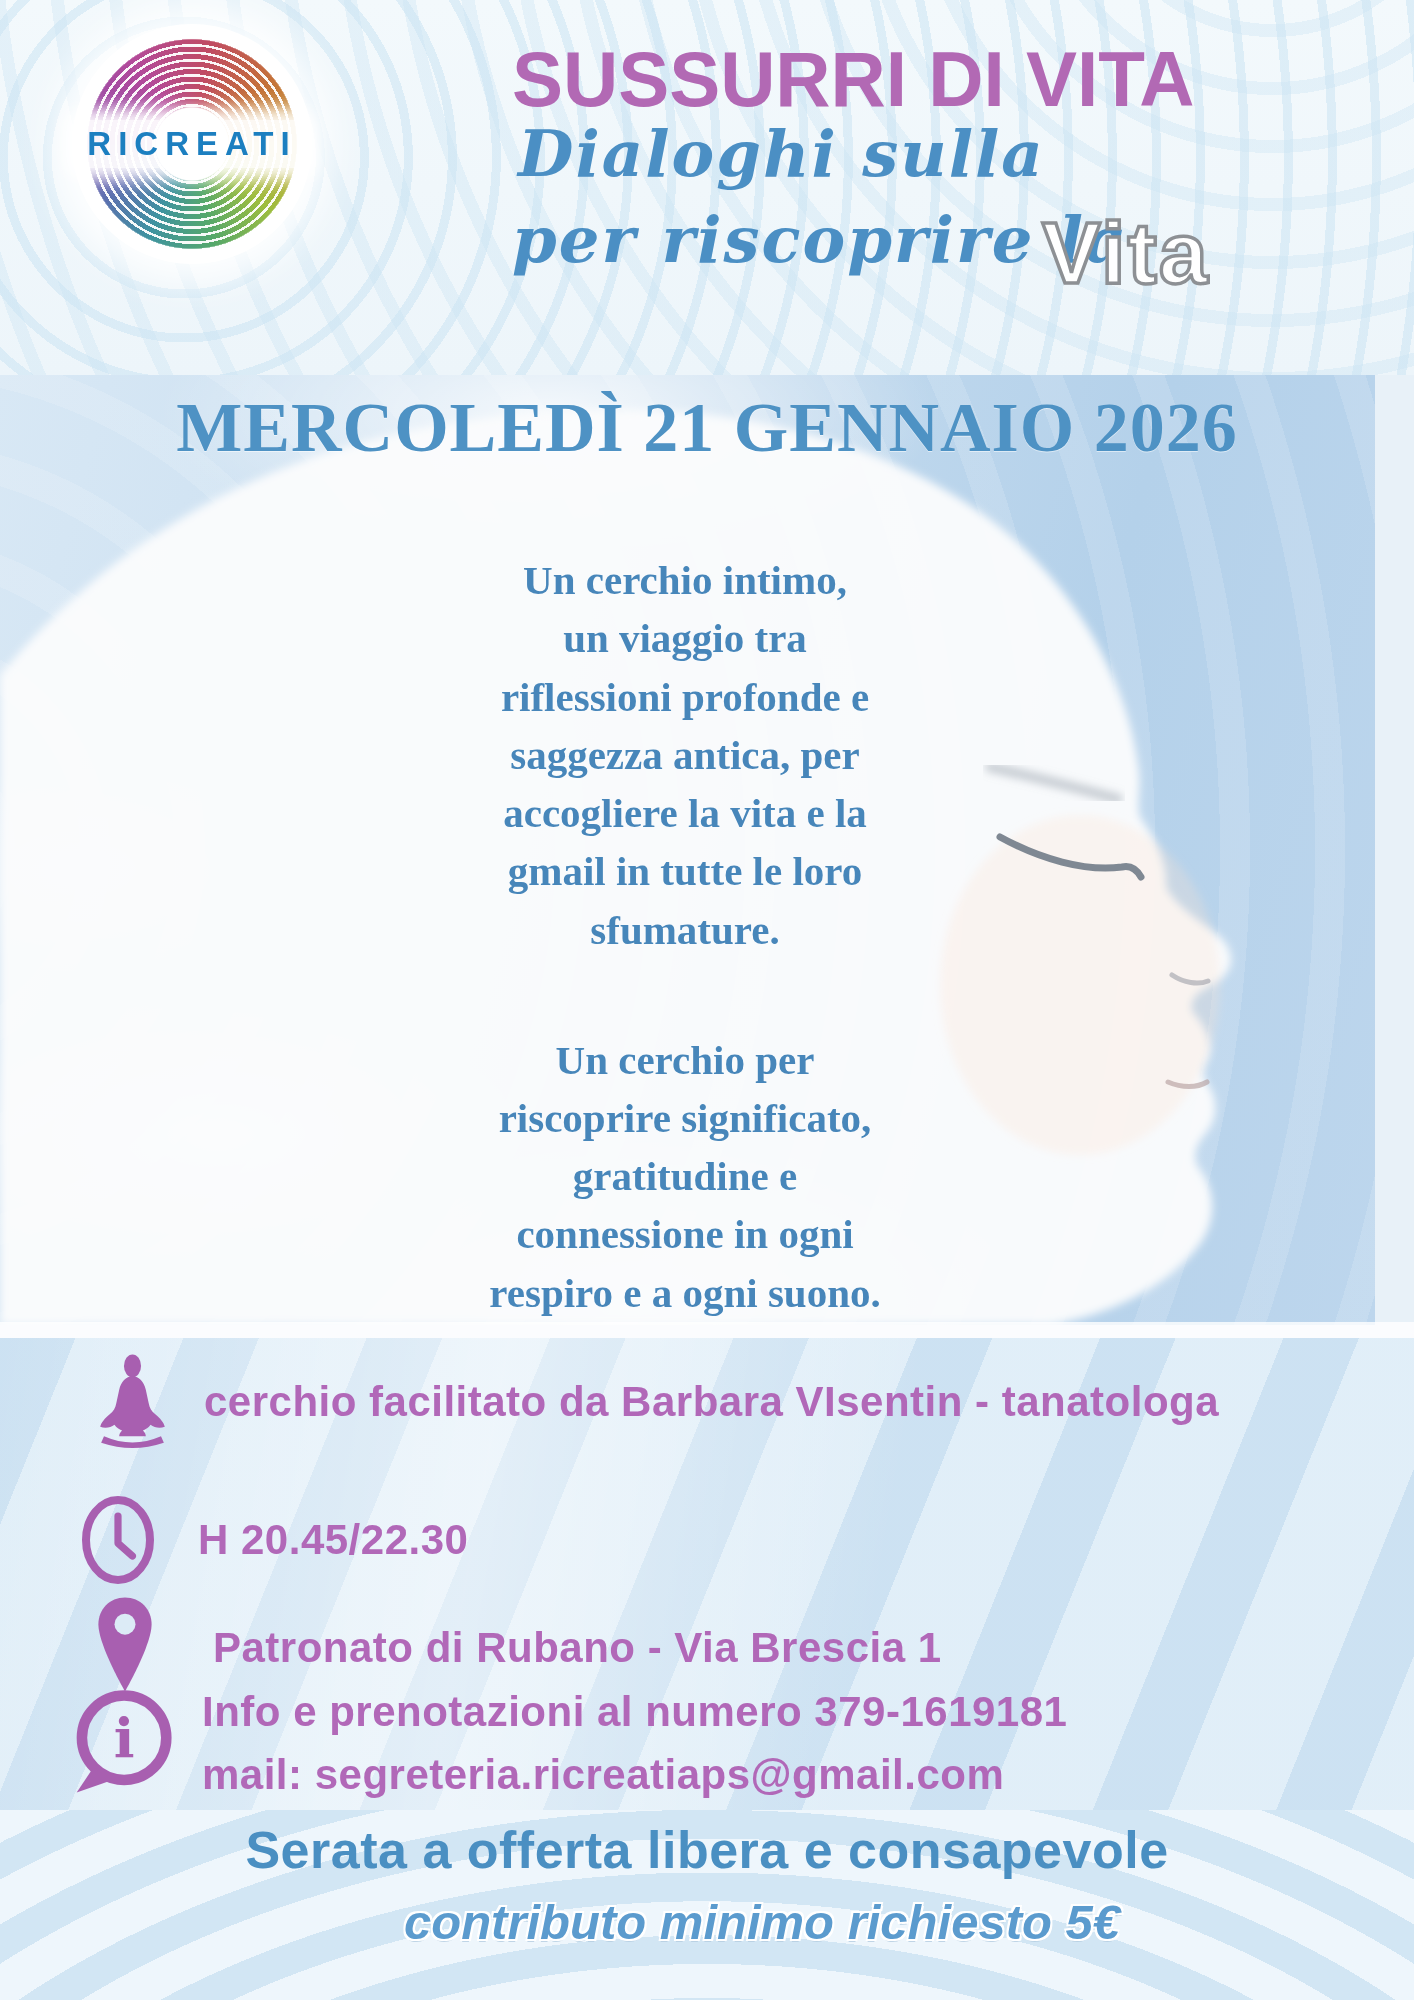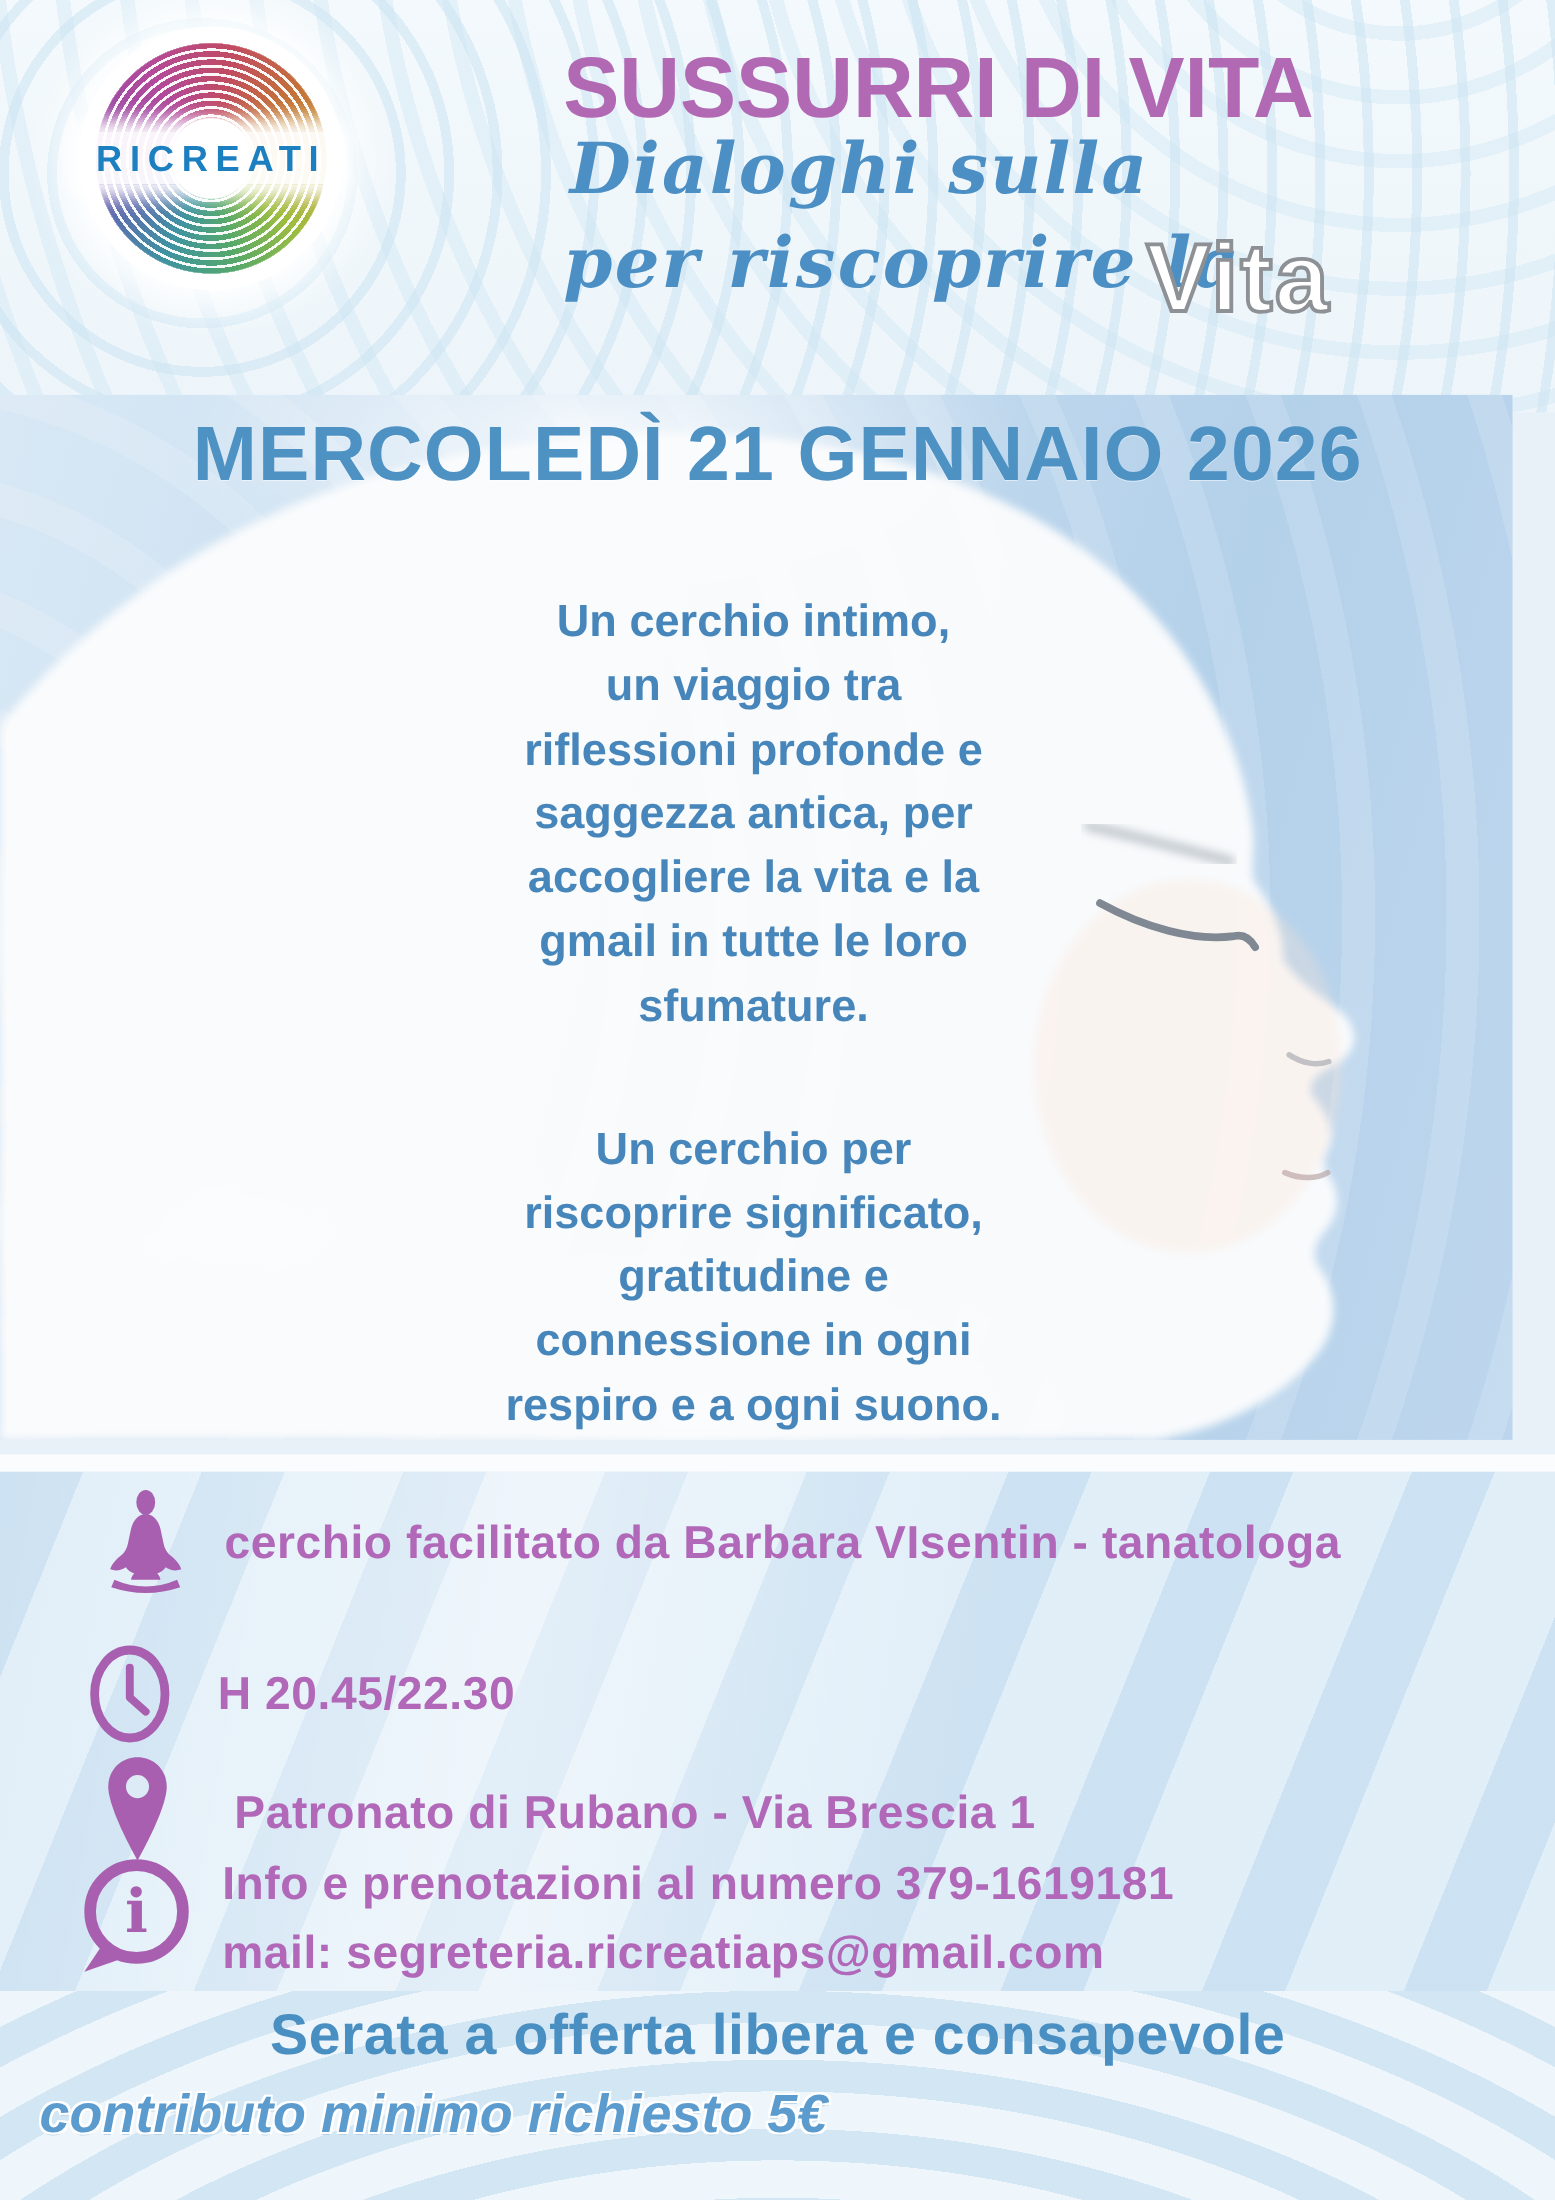--- a/index.html
+++ b/index.html
@@ -53,28 +53,29 @@
     position:absolute;font-size:88px;font-weight:800;color:#ffffff;white-space:nowrap;
     -webkit-text-stroke:3.5px #8d9094;
     text-shadow:0 0 1px #8d9094;
     letter-spacing:2px;
   }
   .word-morte{left:1035px;top:112px;}
   .word-vita{left:1042px;top:202px;}
 
   
   .photo-band{
-    position:absolute;left:0;top:359px;width:1375px;height:950px;
+    position:absolute;left:0;top:375px;width:1375px;height:950px;
     background:
       radial-gradient(ellipse 560px 200px at 40% 4%, rgba(255,255,255,.8), transparent 70%),
       radial-gradient(ellipse 430px 200px at 16% 80%, rgba(255,255,255,.85), transparent 70%),
       radial-gradient(ellipse 540px 230px at 46% 98%, rgba(255,255,255,.8), transparent 72%),
       radial-gradient(ellipse 300px 150px at 6% 52%, rgba(255,255,255,.5), transparent 70%),
       repeating-radial-gradient(circle at -8% 50%, rgba(255,255,255,.14) 0 30px, rgba(255,255,255,0) 30px 95px),
       linear-gradient(105deg,#d8e8f5 0%,#c6dcef 40%,#b4d1ea 72%,#bdd6ed 100%);
+    font-family: Liberation Serif, serif;
   }
   .face-svg{position:absolute;left:0;top:0;width:1414px;height:950px;}
   .date-heading{
     position:absolute;left:0;top:13px;width:1414px;text-align:center;
     font-size:70px;font-weight:800;color:#4e92c4;letter-spacing:1px;white-space:nowrap;
     text-shadow:0 1px 0 rgba(255,255,255,.5);
   }
   .body-copy{
     position:absolute;left:230px;top:118px;width:910px;text-align:center;
     font-size:41px;line-height:1.42;font-weight:bold;color:#4786ba;white-space:pre-line;
@@ -108,24 +109,23 @@
     position:absolute;left:0;top:1810px;width:1414px;height:190px;
     background:
       repeating-radial-gradient(ellipse 1500px 980px at 50% 330%, #eef6fc 0 52px, #d2e6f4 52px 96px),
       #eef6fc;
   }
   .footer-line1{
     position:absolute;left:0;top:1820px;width:1414px;text-align:center;
     font-size:52px;font-weight:800;color:#4a8fc2;letter-spacing:.5px;white-space:nowrap;
   }
   .footer-line2{
-    position:absolute;left:0;top:1894px;width:1120px;text-align:left;
+    position:absolute;left:0;top:1894px;width:1120px;text-align:right;
     font-size:49px;font-weight:800;font-style:italic;color:#5b9bce;white-space:nowrap;
     text-shadow:2px 2px 0 #fff,-2px 2px 0 #fff,2px -2px 0 #fff,-2px -2px 0 #fff,0 3px 0 rgba(180,205,225,.8);
-    padding-left:36px;
   }
   .icon svg{display:block;}
 </style>
 </head>
 <body>
 
 <div class="page">
 
   <div class="top-band">
     <div class="logo">

